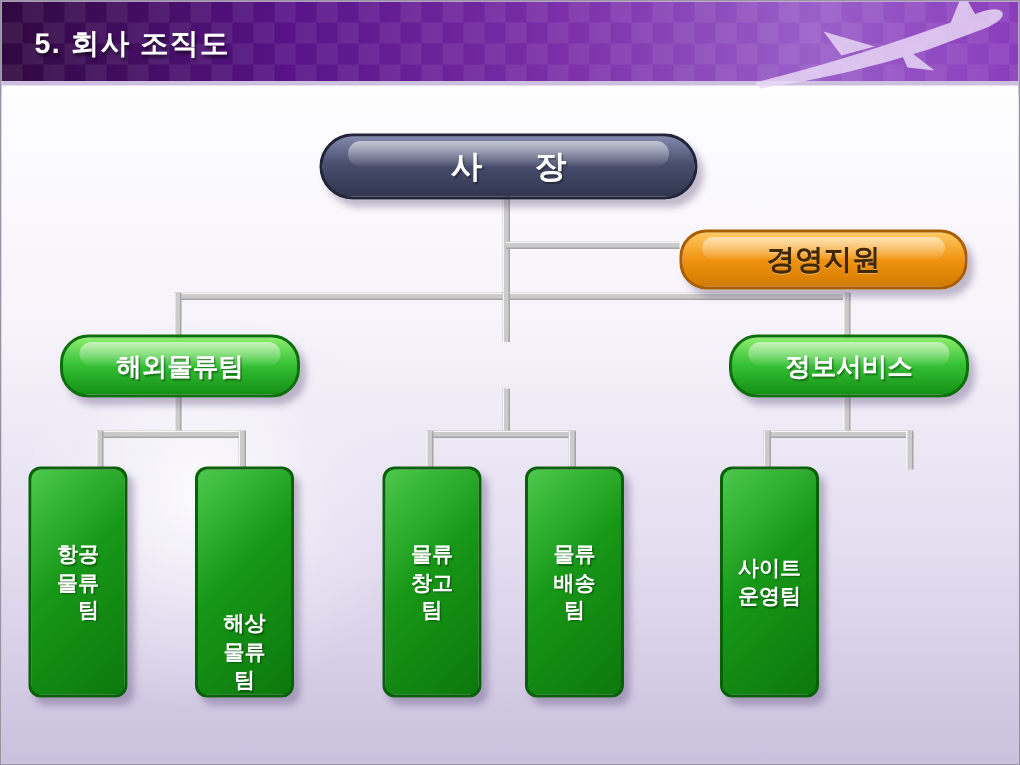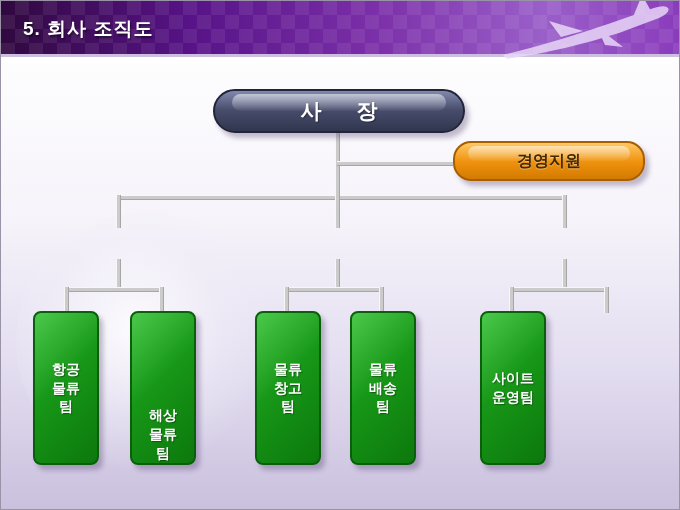--- a/index.html
+++ b/index.html
@@ -48,38 +48,38 @@
     border-radius:inherit;
     background:linear-gradient(rgba(255,255,255,0.55),rgba(255,255,255,0.04));
   }
   .ceo{
     left:212px;top:26px;width:248px;height:40px;border-radius:22px;
     background:linear-gradient(#8189ac 0%,#474c6b 48%,#31364f 100%);
     border:2px solid #22253a;color:#fff;font-size:21px;font-weight:bold;text-align:center;
   }
   .ceo .lbl{white-space:pre;}
   .support{
-    left:452px;top:78px;width:188px;height:36px;border-radius:18px;
+    left:452px;top:90px;width:188px;height:36px;border-radius:18px;
     background:linear-gradient(#ffc863 0%,#f0920e 52%,#d37a00 100%);
-    border:2px solid #a65e00;color:#412800;font-size:16px;font-weight:bold;
+    border:2px solid #a65e00;color:#412800;font-size:19px;font-weight:bold;
   }
   .support .lbl{text-shadow:0 1px 0 rgba(255,255,255,0.35);}
   .team{
     top:160px;width:156px;height:38px;border-radius:19px;
     background:linear-gradient(#8ded6f 0%,#35c135 48%,#149014 100%);
     border:2px solid #0d6e0d;color:#fff;font-size:17px;font-weight:bold;
   }
   .team1{left:39px;} .team2{left:258px;} .team3{left:485px;}
   .unit{
     top:248px;width:62px;height:150px;border-radius:8px;
     background:linear-gradient(135deg,#4cc94c 0%,#179717 45%,#0c780c 100%);
     border:2px solid #0a5f0a;color:#fff;font-size:14px;font-weight:bold;
     text-align:center;white-space:pre-line;line-height:1.35;
   }
-  .unit1{left:32px;} .unit2{left:129px;align-items:flex-end;} .unit3{left:254px;}
+  .unit1{left:18px;text-align:right;} .unit2{left:129px;align-items:flex-end;} .unit3{left:254px;}
   .unit4{left:349px;} .unit5{left:479px;} .unit6{left:574px;}
 </style>
 </head>
 <body>
 
 <div class="slide">
 
   <header class="header">
     <div class="checker"></div>
     <svg class="plane" width="180" height="64" viewBox="0 0 180 64">
@@ -119,20 +119,26 @@
     <div class="line v" style="left:603px;top:224px;height:26px"></div>
 
     <div class="node pill ceo">
       <span class="lbl">사      장</span>
     </div>
 
     <div class="node pill support">
       <span class="lbl">경영지원</span>
     </div>
 
+    <div class="node pill team team1">
+      <span class="lbl">해외물류팀</span>
+    </div>
+    <div class="node pill team team3">
+      <span class="lbl">정보서비스</span>
+    </div>
 
     <div class="node unit unit1">
       <span class="lbl">항공
 물류
 팀</span>
     </div>
     <div class="node unit unit2">
       <span class="lbl">해상
 물류
 팀</span>

